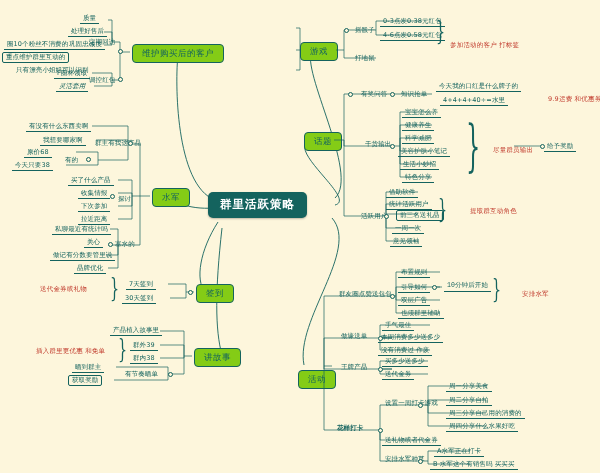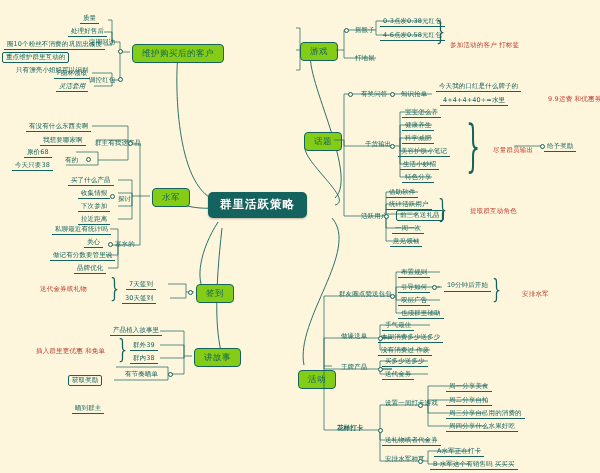--- a/index.html
+++ b/index.html
@@ -126,21 +126,21 @@
   <div class="brace" style="position:absolute;left:110px;top:275px;">}</div>
   <div class="node note" style="left:40px;top:286px;">送代金券或礼物</div>
 
   <div class="node lv1" style="left:194px;top:348px;">讲故事</div>
   <div class="node lv2 ul" style="left:110px;top:326px;">产品植入故事里</div>
   <div class="node lv2 ul" style="left:130px;top:341px;">群外39</div>
   <div class="node lv2 ul" style="left:130px;top:354px;">群内38</div>
   <div class="brace" style="position:absolute;left:118px;top:336px;">}</div>
   <div class="node note" style="left:36px;top:348px;">插入群里更优惠 和免单</div>
   <div class="node lv2" style="left:122px;top:370px;">有节奏晒单</div>
-  <div class="node lv2 ul" style="left:72px;top:363px;margin-top:41px;">晒到群主</div>
+  <div class="node lv2 ul" style="left:72px;top:363px;">晒到群主</div>
   <div class="node lv2 boxed" style="left:68px;top:375px;">获取奖励</div>
 
   <div class="node lv1" style="left:300px;top:42px;">游戏</div>
   <div class="node lv2" style="left:352px;top:26px;">摇骰子</div>
   <div class="node lv2 ul" style="left:380px;top:17px;">0-3点发0.38元红包</div>
   <div class="node lv2 ul" style="left:380px;top:31px;">4-6点发0.58元红包</div>
   <div class="node lv2" style="left:352px;top:54px;">打地鼠</div>
   <div class="brace" style="position:absolute;left:436px;top:18px;">}</div>
   <div class="node note" style="left:450px;top:42px;">参加活动的客户 打标签</div>
 

